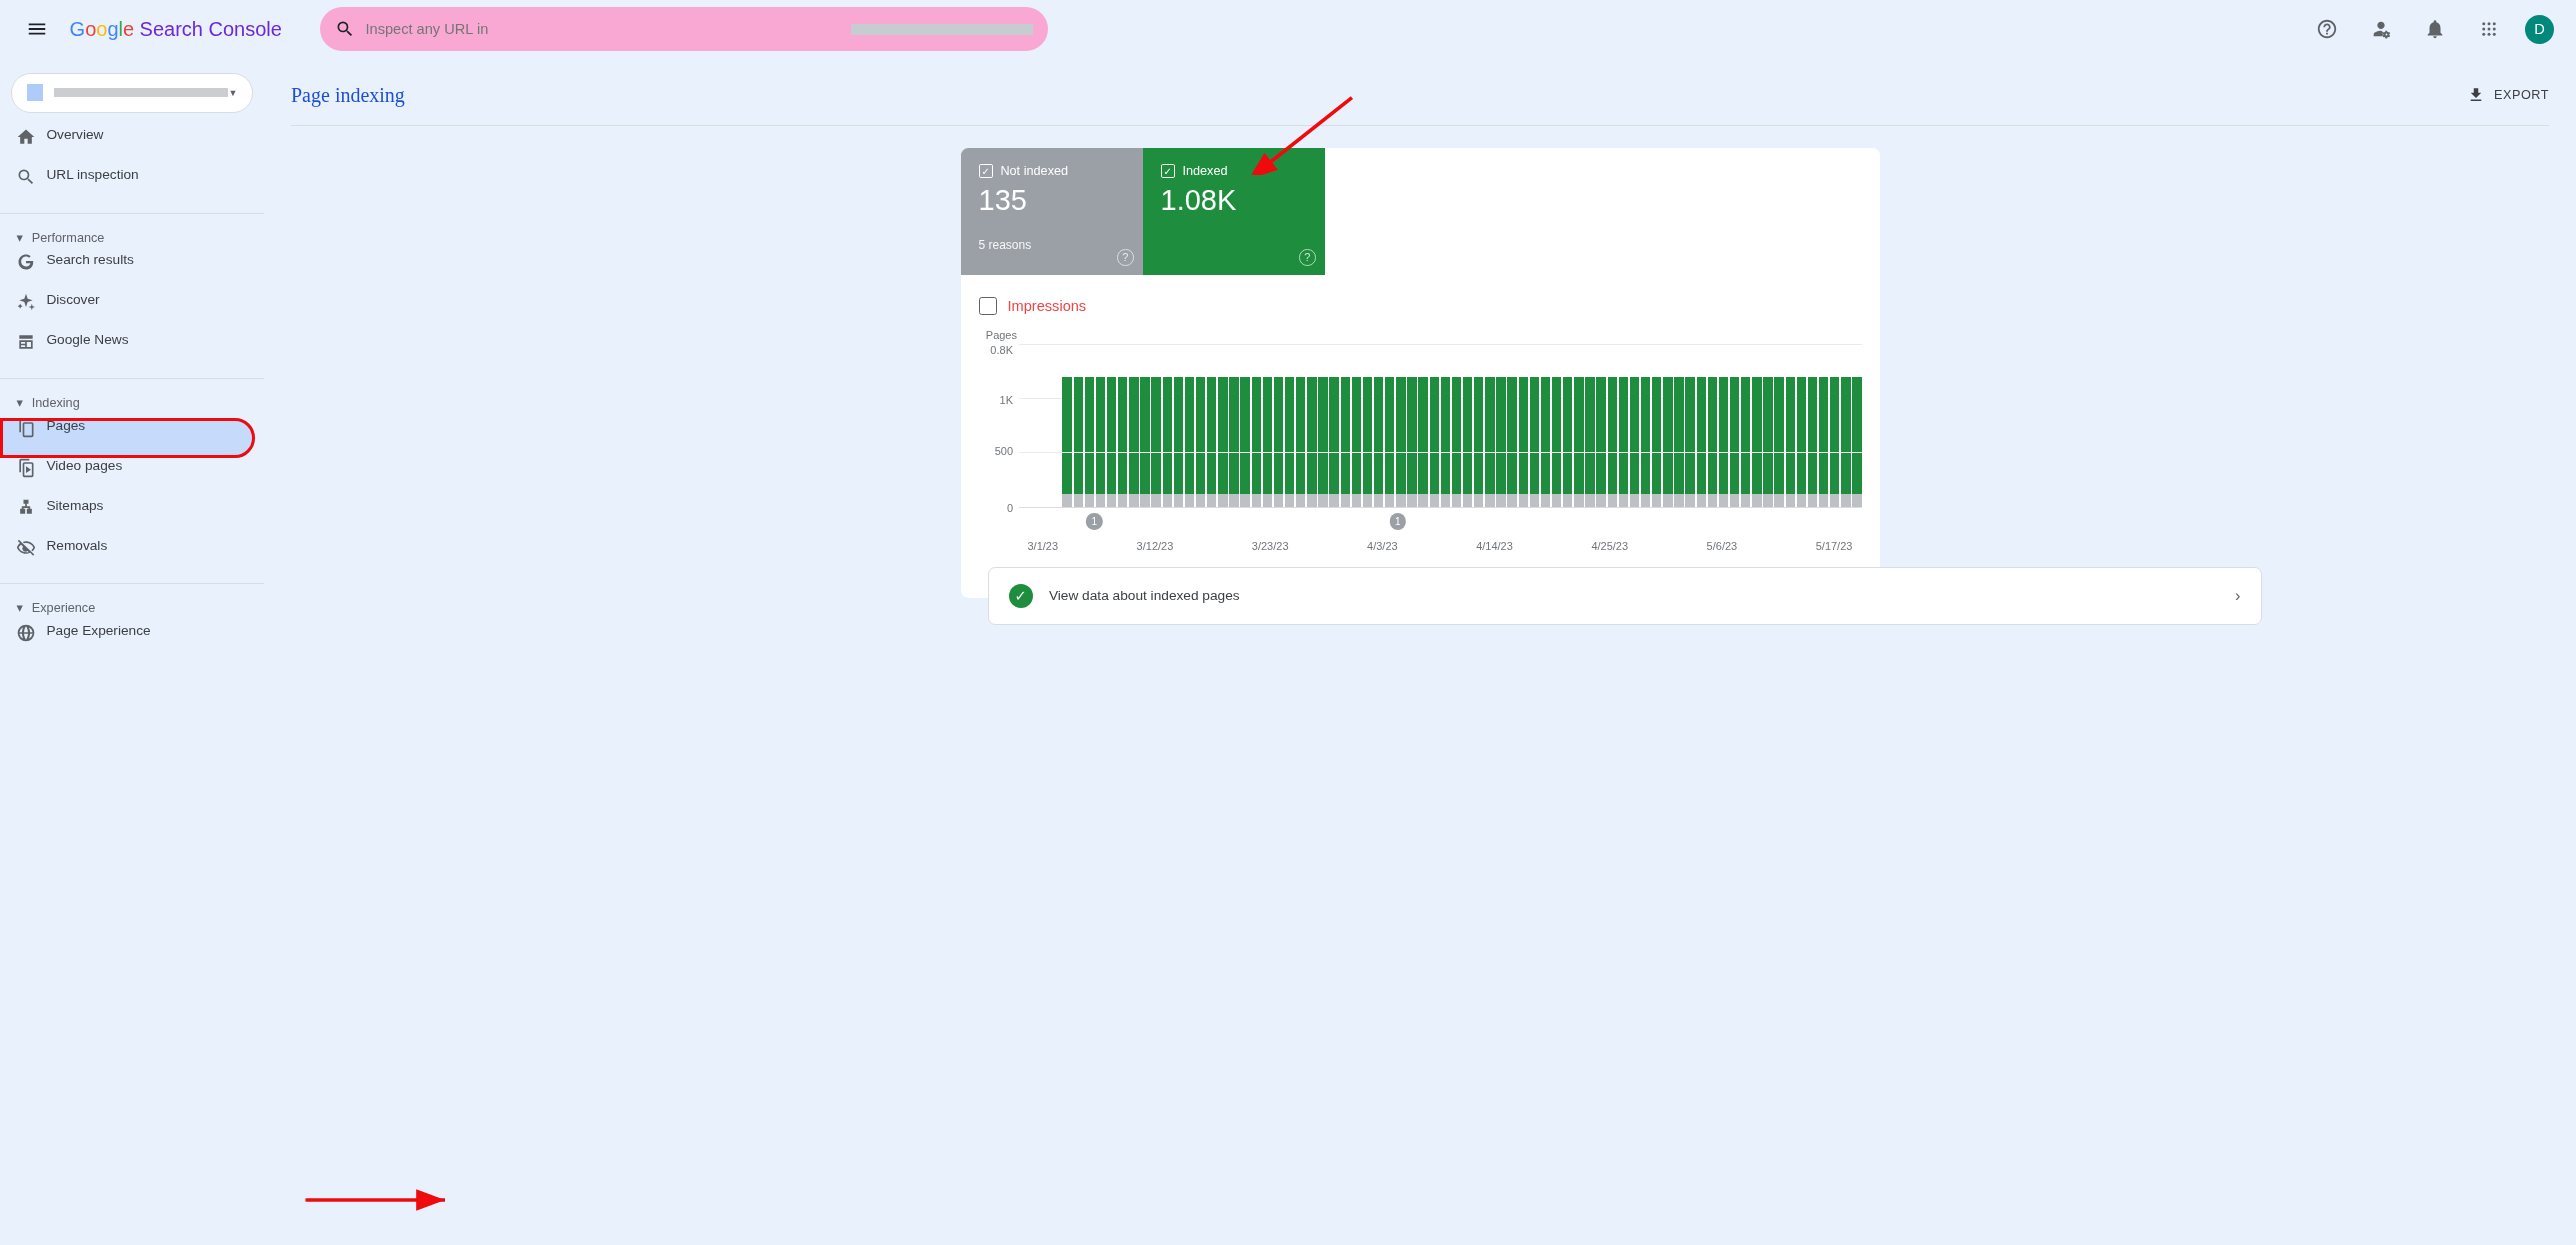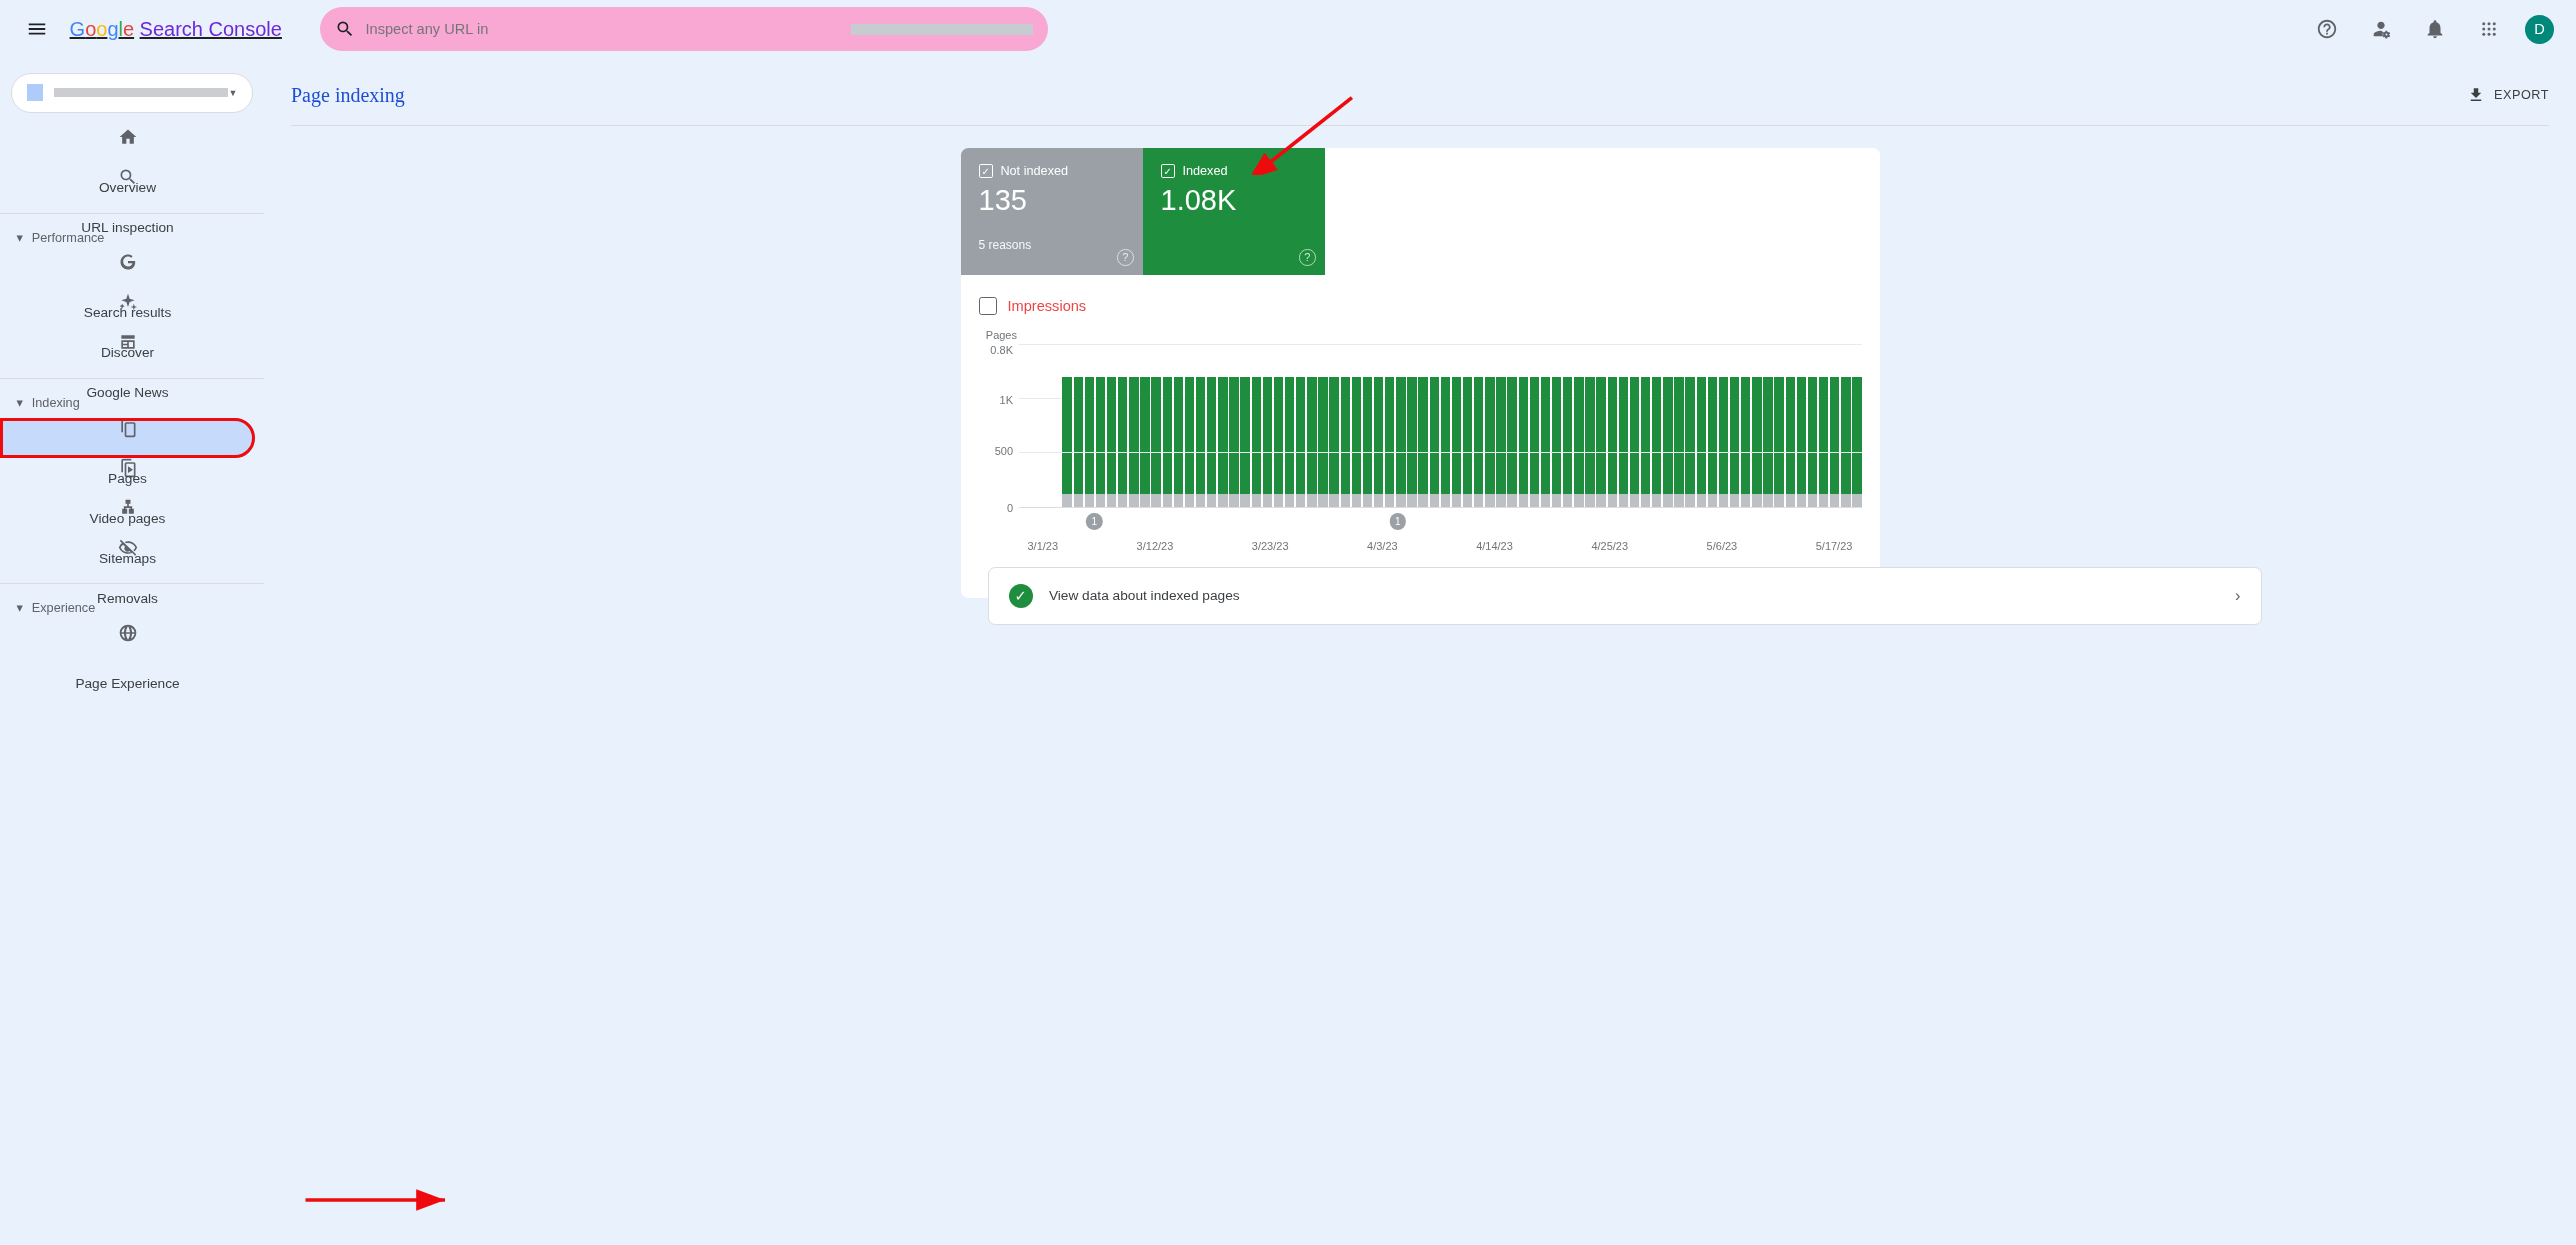--- a/index.html
+++ b/index.html
@@ -1,39 +1,39 @@
 <!DOCTYPE html>
 <html style="font-size:14.6px"><head>
 <meta charset="utf-8">
 <style>
 * { margin: 0; padding: 0; box-sizing: border-box; font-family: 'Google Sans', Arial, sans-serif; }
 body { background: #e9f1fd; color: #202124; overflow: hidden; }
 
 
 .header { display: flex; align-items: center; height: 58px; padding: 0 14.6px; gap: 11px; }
 .menu-icon { width: 44px; height: 44px; display: flex; align-items: center; justify-content: center; cursor: pointer; }
-.logo-text { display: flex; align-items: flex-end; gap: 5.5px; font-size: 20px; text-decoration: underline; }
+.logo-text { display: flex; align-items: flex-end; gap: 5.5px; font-size: 20px; }
 .google-letter { font-weight: 500; }
 .g-b { color: #4285F4; } .g-r { color: #EA4335; } .g-y { color: #FBBC05; } .g-g { color: #34A853; }
 .sc-text { color: #6d28d9; font-size: 20px; font-weight: 400; }
 .search-bar { flex: 1; max-width: 728px; height: 44px; background: #f9a8d4; border-radius: 22px; display: flex; align-items: center; padding: 0 14.6px; gap: 11px; margin-left: 27px; }
 .search-bar input { flex: 1; border: none; background: transparent; font-size: 14.6px; color: #5f6368; outline: none; }
 .header-right { margin-left: auto; display: flex; align-items: center; gap: 18px; padding-right: 7.3px; }
 .header-icon { width: 36px; height: 36px; display: flex; align-items: center; justify-content: center; color: #5f6368; cursor: pointer; }
 .avatar { width: 29px; height: 29px; border-radius: 50%; background: #00897b; color: #fff; display: flex; align-items: center; justify-content: center; font-weight: 500; }
 
 
 .container { display: flex; height: calc(100vh - 58px); }
 .sidebar { width: 264px; padding: 7.3px 0; overflow-y: auto; }
 .property-selector { margin: 7.3px 11px 14.6px; border: 0.9px solid #dadce0; border-radius: 22px; height: 40px; display: flex; align-items: center; padding: 0 14.6px; background: #fff; cursor: pointer; position: relative; }
 .property-icon { width: 16.4px; height: 16.4px; background: #aecbfa; margin-right: 11px; }
 .property-text { flex: 1; height: 9px; background: #cbcdd0; }
 .property-caret { color: #5f6368; font-size: 9px; }
 
-.nav-item { display: flex; align-items: center; height: 40px; padding: 0 16.4px; gap: 33px; cursor: pointer; border-radius: 0 20px 20px 0; margin-right: 9px; flex-direction: column; }
+.nav-item { display: flex; align-items: flex-start; height: 40px; padding: 0 16.4px; gap: 10px; cursor: pointer; border-radius: 0 20px 20px 0; margin-right: 9px; }
 .nav-item.active { background: #c6dafb; }
 .nav-item.highlighted { outline: 3.6px solid #ef0a0d; outline-offset: -3.6px; position: relative; z-index: 1; }
 .nav-icon { width: 20px; height: 20px; color: #5f6368; display: flex; align-items: center; justify-content: center; flex-shrink: 0; }
 .nav-label { font-size: 13.7px; color: #3c4043; }
 .nav-section { display: flex; align-items: center; padding: 11px 16.4px 7.3px; gap: 9px; color: #5f6368; font-size: 12.7px; cursor: pointer; }
 .nav-divider { height: 0.9px; background: #dadce0; margin: 5.5px 0; }
 
 
 .main { flex: 1; overflow-y: auto; padding: 0 27px 27px; }
 .page-header { display: flex; align-items: center; justify-content: space-between; padding: 25.5px 0 18px; border-bottom: 0.9px solid #dadce0; }

